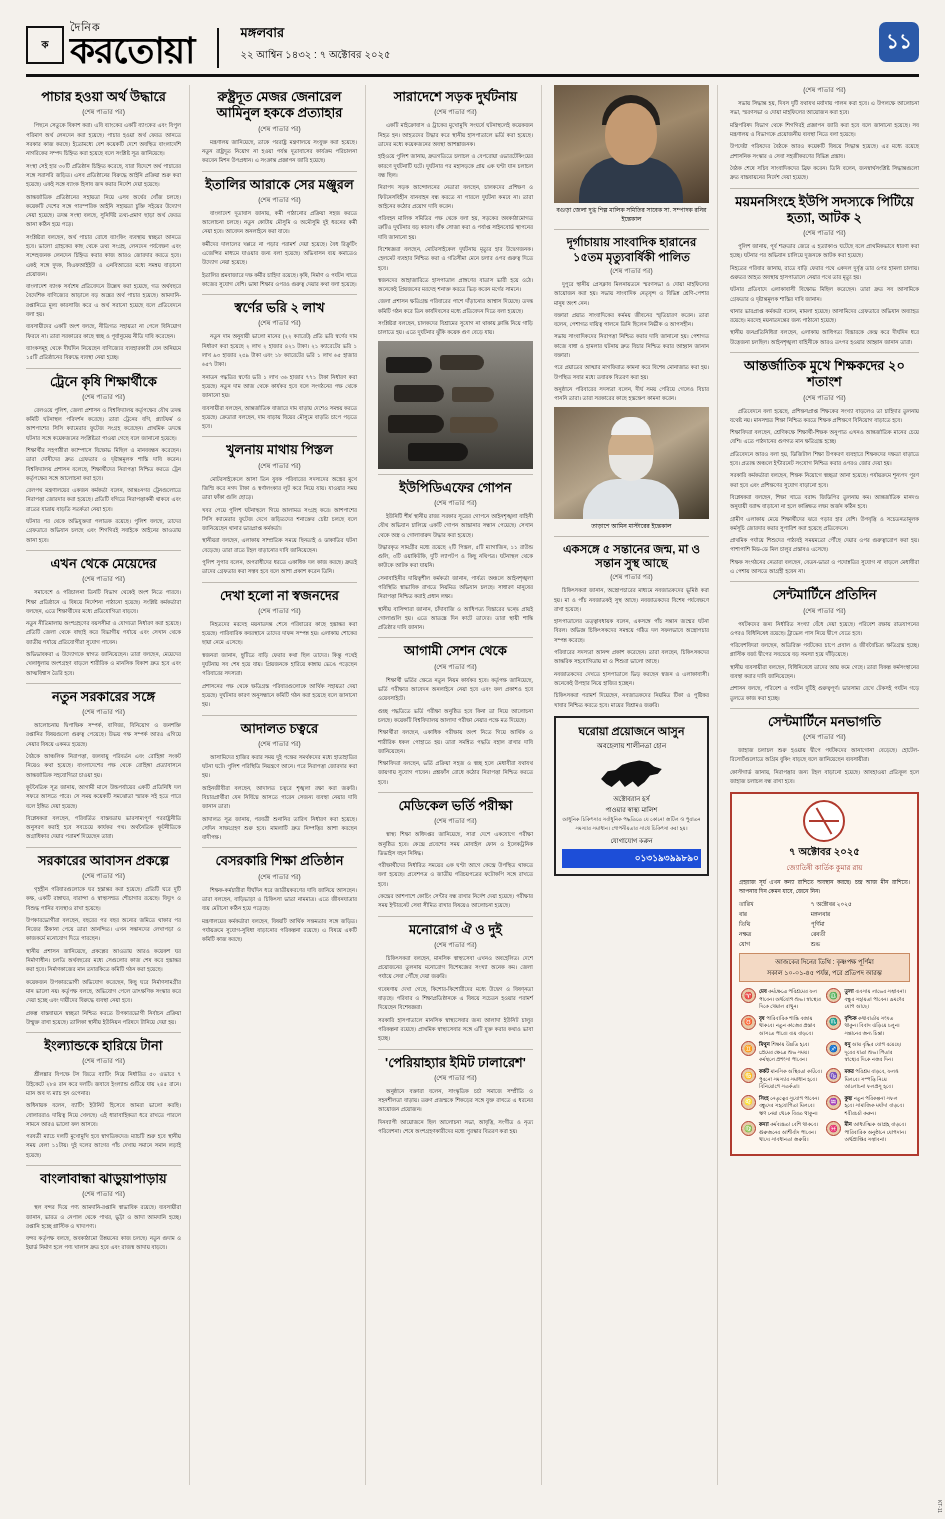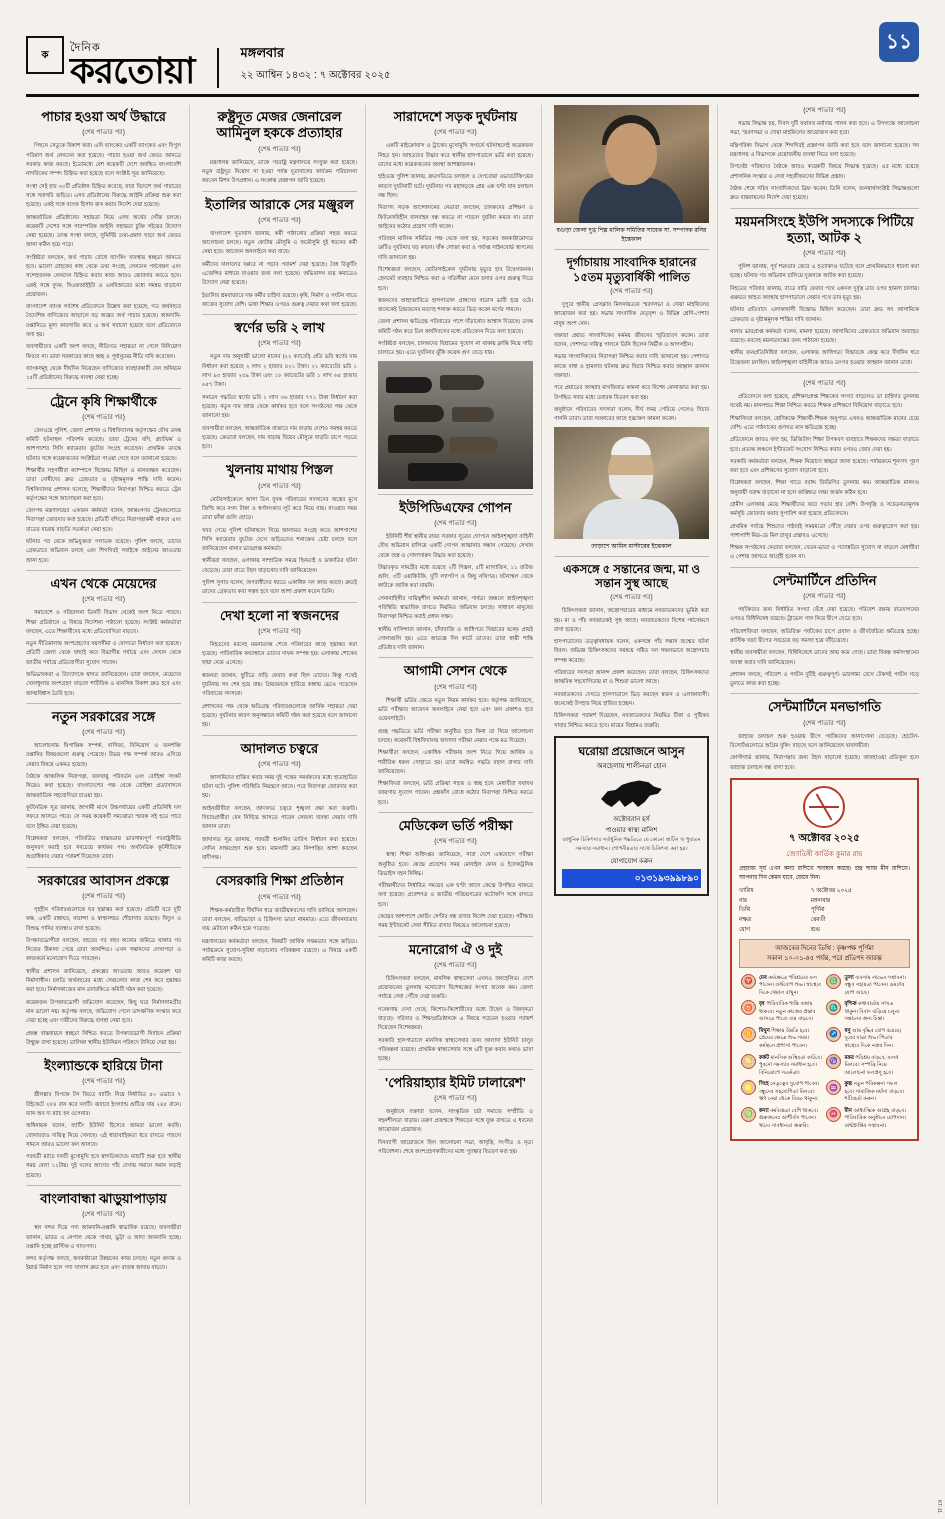--- a/index.html
+++ b/index.html
@@ -6,21 +6,21 @@
   body{font-family:"Liberation Sans", sans-serif;}
   .page{
     width:945px;height:1519px;background:#f4f1ec;position:relative;overflow:hidden;
     box-sizing:border-box;padding:22px 26px 10px 26px;
   }
   
   .masthead{display:flex;align-items:flex-start;justify-content:space-between;border-bottom:3px solid #111;padding-bottom:6px;}
   .mast-left{display:flex;align-items:flex-end;gap:10px;}
   .logo-block{display:flex;align-items:center;gap:6px;}
   .logo-mark{width:34px;height:34px;border:2px solid #111;display:flex;align-items:center;justify-content:center;font-size:10px;font-weight:bold;}
-  .logo-text-wrap{line-height:1;margin-top:20px;}
+  .logo-text-wrap{line-height:1;}
   .kicker{font-size:11px;letter-spacing:1px;margin-bottom:1px;}
   .title-main{font-size:36px;font-weight:bold;letter-spacing:-1px;line-height:0.95;}
   .mast-div{width:2px;height:40px;background:#111;margin:0 12px;align-self:flex-end;}
   .mast-meta{align-self:flex-end;padding-bottom:4px;}
   .mast-day{font-size:13px;font-weight:bold;margin-bottom:3px;}
   .mast-date{font-size:10px;}
   .page-badge{width:40px;height:40px;background:#2b59a8;color:#fff;border-radius:7px;display:flex;align-items:center;justify-content:center;font-size:20px;font-weight:bold;}
   
   .grid{display:flex;gap:12px;margin-top:8px;height:1400px;}
   .col{width:0;flex:1 1 0;border-right:1px solid #cfcac2;padding-right:8px;}
@@ -325,20 +325,21 @@
       <div class="rule"></div>
       <h2 class="head">ময়মনসিংহে ইউপি সদস্যকে পিটিয়ে হত্যা, আটক ২</h2>
       <div class="cont">(শেষ পাতার পর)</div>
       <p class="body lead">পুলিশ জানায়, পূর্ব শত্রুতার জেরে এ হত্যাকাণ্ড ঘটেছে বলে প্রাথমিকভাবে ধারণা করা হচ্ছে। ঘটনার পর অভিযান চালিয়ে দুজনকে আটক করা হয়েছে।</p>
       <p class="body">নিহতের পরিবার জানায়, রাতে বাড়ি ফেরার পথে একদল দুর্বৃত্ত তার ওপর হামলা চালায়। গুরুতর আহত অবস্থায় হাসপাতালে নেয়ার পথে তার মৃত্যু হয়।</p>
       <p class="body">ঘটনার প্রতিবাদে এলাকাবাসী বিক্ষোভ মিছিল করেছেন। তারা দ্রুত সব আসামিকে গ্রেফতার ও দৃষ্টান্তমূলক শাস্তির দাবি জানান।</p>
       <p class="body">থানার ভারপ্রাপ্ত কর্মকর্তা বলেন, মামলা হয়েছে। আসামিদের গ্রেফতারে অভিযান অব্যাহত রয়েছে। মরদেহ ময়নাতদন্তের জন্য পাঠানো হয়েছে।</p>
       <p class="body">স্থানীয় জনপ্রতিনিধিরা বলছেন, এলাকায় আধিপত্য বিস্তারকে কেন্দ্র করে দীর্ঘদিন ধরে উত্তেজনা চলছিল। আইনশৃঙ্খলা বাহিনীকে আরও তৎপর হওয়ার আহ্বান জানান তারা।</p>
 
       <div class="rule"></div>
+      <h2 class="head">আন্তর্জাতিক মুখে শিক্ষকদের ২০ শতাংশ</h2>
       <div class="cont">(শেষ পাতার পর)</div>
       <p class="body lead">প্রতিবেদনে বলা হয়েছে, প্রশিক্ষণপ্রাপ্ত শিক্ষকের সংখ্যা বাড়লেও তা চাহিদার তুলনায় যথেষ্ট নয়। মানসম্মত শিক্ষা নিশ্চিত করতে শিক্ষক প্রশিক্ষণে বিনিয়োগ বাড়াতে হবে।</p>
       <p class="body">শিক্ষাবিদরা বলছেন, শ্রেণিকক্ষে শিক্ষার্থী-শিক্ষক অনুপাত এখনও আন্তর্জাতিক মানের চেয়ে বেশি। এতে পাঠদানের গুণগত মান ক্ষতিগ্রস্ত হচ্ছে।</p>
       <p class="body">প্রতিবেদনে আরও বলা হয়, ডিজিটাল শিক্ষা উপকরণ ব্যবহারে শিক্ষকদের দক্ষতা বাড়াতে হবে। প্রত্যন্ত অঞ্চলে ইন্টারনেট সংযোগ নিশ্চিত করার ওপরও জোর দেয়া হয়।</p>
       <p class="body">সরকারি কর্মকর্তারা বলছেন, শিক্ষক নিয়োগে স্বচ্ছতা আনা হয়েছে। পর্যায়ক্রমে শূন্যপদ পূরণ করা হবে এবং প্রশিক্ষণের সুযোগ বাড়ানো হবে।</p>
       <p class="body">বিশ্লেষকরা বলছেন, শিক্ষা খাতে বরাদ্দ জিডিপির তুলনায় কম। আন্তর্জাতিক মানদণ্ড অনুযায়ী বরাদ্দ বাড়ানো না হলে কাঙ্ক্ষিত লক্ষ্য অর্জন কঠিন হবে।</p>
       <p class="body">গ্রামীণ এলাকায় মেয়ে শিক্ষার্থীদের ঝরে পড়ার হার বেশি। উপবৃত্তি ও সচেতনতামূলক কর্মসূচি জোরদার করার সুপারিশ করা হয়েছে প্রতিবেদনে।</p>
       <p class="body">প্রাথমিক পর্যায়ে শিশুদের পাঠ্যবই সময়মতো পৌঁছে দেয়ার ওপর গুরুত্বারোপ করা হয়। পাশাপাশি মিড-ডে মিল চালুর প্রস্তাবও এসেছে।</p>
       <p class="body">শিক্ষক সংগঠনের নেতারা বলছেন, বেতন-ভাতা ও পদোন্নতির সুযোগ না বাড়লে মেধাবীরা এ পেশায় আসতে আগ্রহী হবেন না।</p>
 

